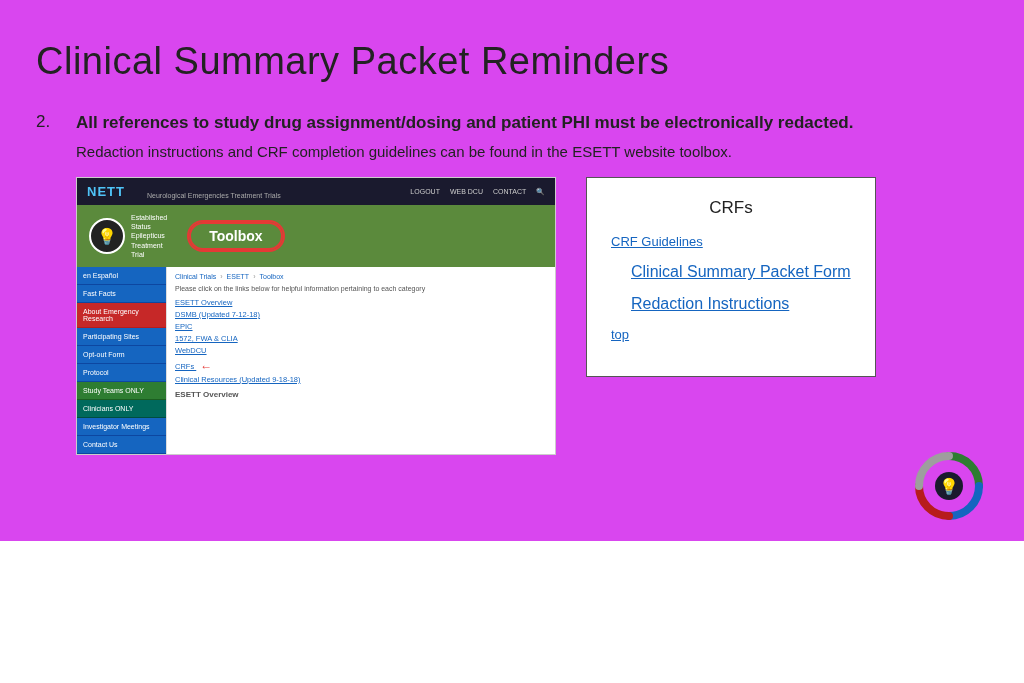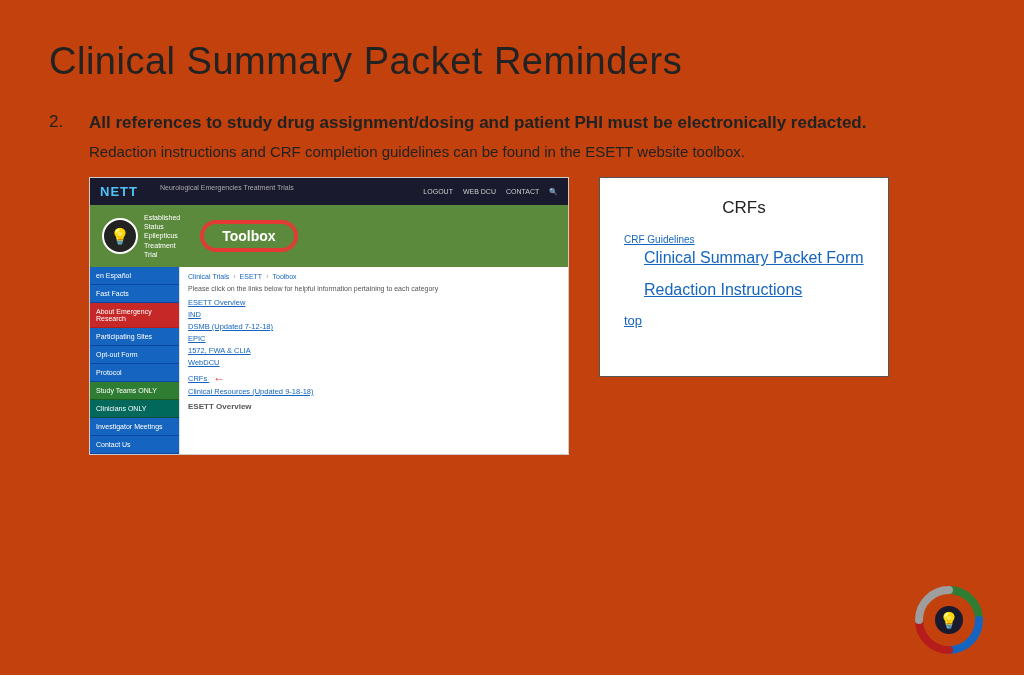--- a/index.html
+++ b/index.html
@@ -7,23 +7,23 @@
       background: #ffffff;
       font-family: 'Segoe UI', Arial, sans-serif;
       width: 1024px;
       height: 683px;
       overflow: hidden;
       position: relative;
     }
 
     .slide {
       width: 1024px;
-      height: 675px;
-      background: #c2410c;
-      padding: 40px 60px 30px 49px;
+      height: 541px;
+      background: #d946ef;
+      padding: 40px 60px 30px 36px;
       position: relative;
     }
 
     .slide-title {
       font-size: 38px;
       font-weight: 300;
       color: #222;
       margin-bottom: 28px;
       letter-spacing: 0.5px;
     }
@@ -87,21 +87,21 @@
     .nett-header {
       background: #1a1a2e;
       padding: 6px 10px;
       display: flex;
       align-items: center;
       justify-content: space-between;
     }
 
     .nett-logo {
       display: flex;
-      align-items: flex-start;
+      align-items: flex-end;
       gap: 22px;
     }
 
     .nett-logo-text {
       color: #4fc3f7;
       font-size: 13px;
       font-weight: 700;
       letter-spacing: 1px;
     }
 
@@ -291,23 +291,23 @@
       font-size: 17px;
       font-weight: 400;
       color: #222;
       text-align: center;
       margin-bottom: 16px;
     }
 
     .crf-link {
       display: block;
       color: #1565c0;
-      font-size: 10px;
+      font-size: 13px;
       text-decoration: underline;
-      margin-bottom: 4px;
+      margin-bottom: 14px;
       cursor: pointer;
     }
 
     .crf-link-indent {
       display: block;
       color: #1565c0;
       font-size: 16px;
       text-decoration: underline;
       margin-bottom: 14px;
       cursor: pointer;
@@ -400,21 +400,20 @@
                 <div class="breadcrumb-row">
                   <span class="breadcrumb-item">Clinical Trials</span>
                   <span class="breadcrumb-sep">›</span>
                   <span class="breadcrumb-item">ESETT</span>
                   <span class="breadcrumb-sep">›</span>
                   <span class="breadcrumb-item">Toolbox</span>
                 </div>
                 <div class="intro-text">Please click on the links below for helpful information pertaining to each category</div>
                 <div class="link-list">
                   <span class="link-item">ESETT Overview</span>
-                  <span class="link-item">IND</span>
                   <span class="link-item">DSMB (Updated 7-12-18)</span>
                   <span class="link-item">EPIC</span>
                   <span class="link-item">1572, FWA &amp; CLIA</span>
                   <span class="link-item">WebDCU</span>
                   <span class="link-item-highlighted">CRFs <span class="arrow-indicator">←</span></span>
                   <span class="link-item">Clinical Resources (Updated 9-18-18)</span>
                 </div>
                 <div class="esett-overview-heading">ESETT Overview</div>
               </div>
             </div>

